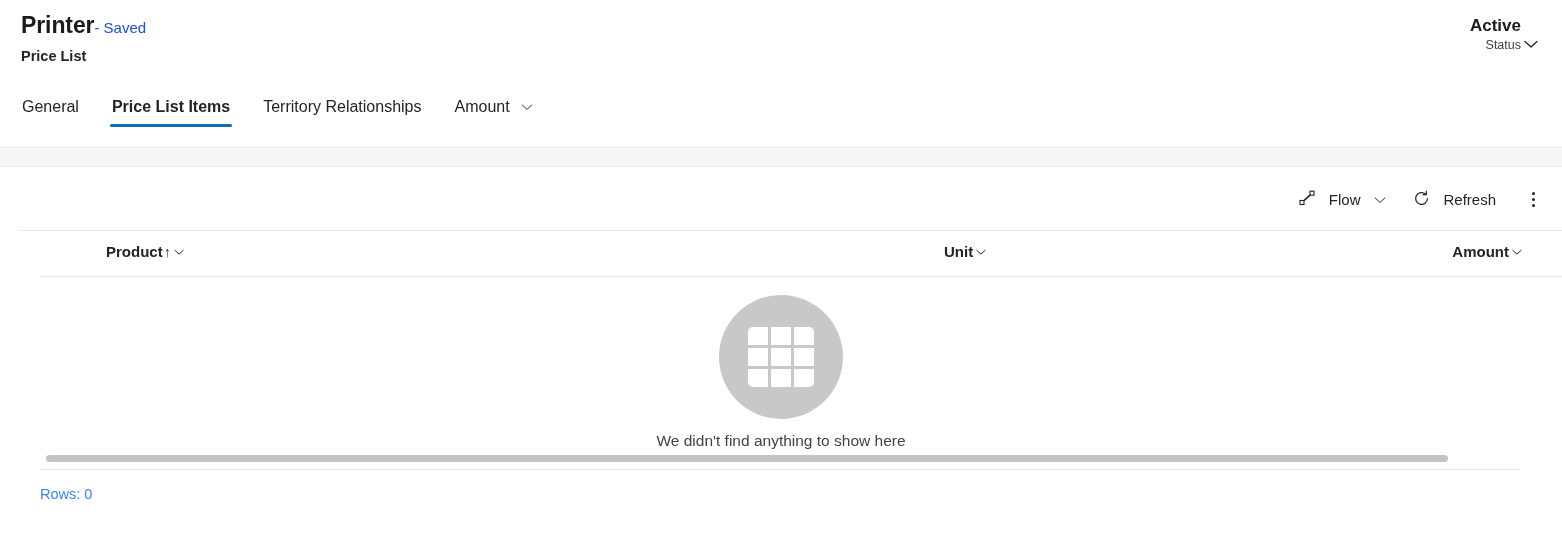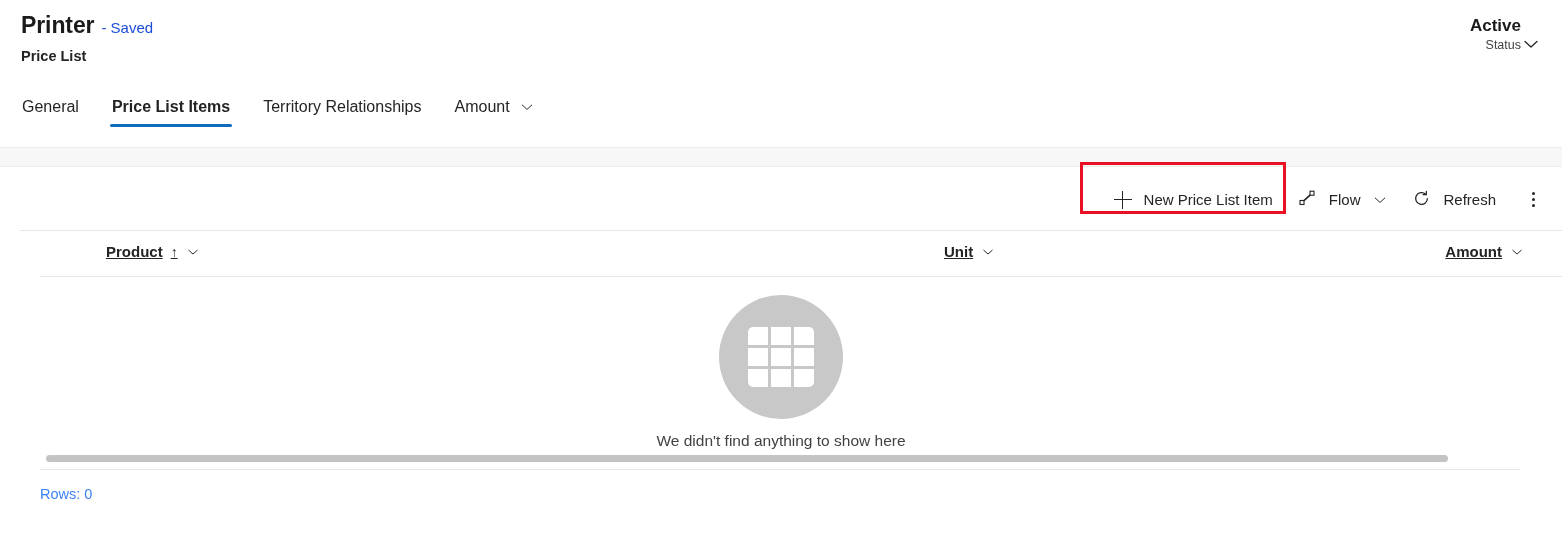--- a/index.html
+++ b/index.html
@@ -24,21 +24,20 @@
     background: #ffffff;
   }
   .title-block {
     position: absolute;
     left: 21px;
     top: 14px;
   }
   .title-line {
     display: flex;
     align-items: baseline;
-    gap: 7px;
     line-height: 1;
   }
   .record-title {
     font-size: 23px;
     font-weight: bold;
     color: #1b1b1b;
     letter-spacing: -0.1px;
   }
   .record-saved {
     font-size: 15px;
@@ -233,24 +232,23 @@
     height: 45px;
   }
   .col {
     position: absolute;
     top: 12px;
     font-size: 15px;
     font-weight: bold;
     color: #242424;
     display: inline-flex;
     align-items: center;
-    gap: 8px;
+    gap: 1px;
     cursor: pointer;
     white-space: nowrap;
-    text-decoration: underline;
   }
   .col-product { left: 106px; }
   .col-unit { left: 944px; }
   .col-amount { right: 38px; }
   .sort-arrow {
     font-size: 14px;
     font-weight: normal;
     color: #242424;
     line-height: 1;
   }
@@ -387,27 +385,20 @@
         <path d="M4 7.5 L10 13 L16 7.5" stroke="#242424" stroke-width="1.2" fill="none" stroke-linecap="round" stroke-linejoin="round"></path>
       </svg>
     </span>
   </div>
 </div>
 
 <div class="band"></div>
 
 <div class="commandbar">
 
-  <div class="cmd-new-wrap">
-    <button class="cmd-btn new-item">
-      <span class="icon-plus"></span>
-      <span>New Price List Item</span>
-    </button>
-    <div class="highlight-box"></div>
-  </div>
 
   <button class="cmd-btn">
     <span>
       <svg width="20" height="20" viewBox="0 0 20 20" fill="none" aria-hidden="true">
         <rect x="3" y="12.5" width="4" height="4" stroke="#242424" stroke-width="1.1" fill="none"></rect>
         <rect x="13" y="3.2" width="4" height="4" stroke="#242424" stroke-width="1.1" fill="none"></rect>
         <path d="M7.2 12.3 L12.8 7.4" stroke="#242424" stroke-width="1.6" stroke-linecap="round"></path>
       </svg>
     </span>
     <span>Flow</span>

